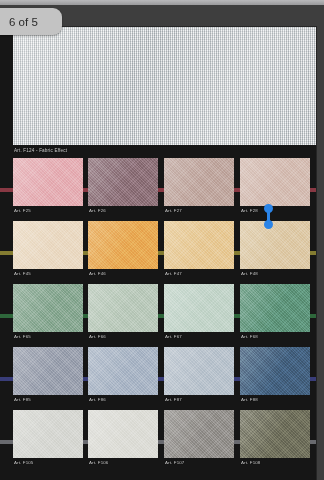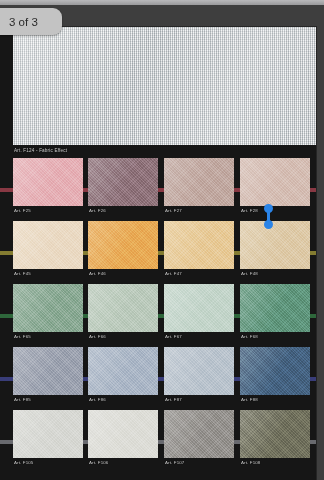--- a/index.html
+++ b/index.html
@@ -297,15 +297,15 @@
       </div>
     </div>
   </div>
 
   <div id="sel-handle">
     <div class="dot top"></div>
     <div class="bar"></div>
     <div class="dot bot"></div>
   </div>
 
-  <div id="page-badge">3 of 3</div>
+  <div id="page-badge">6 of 5</div>
 
 </div>
 
 </body></html>

